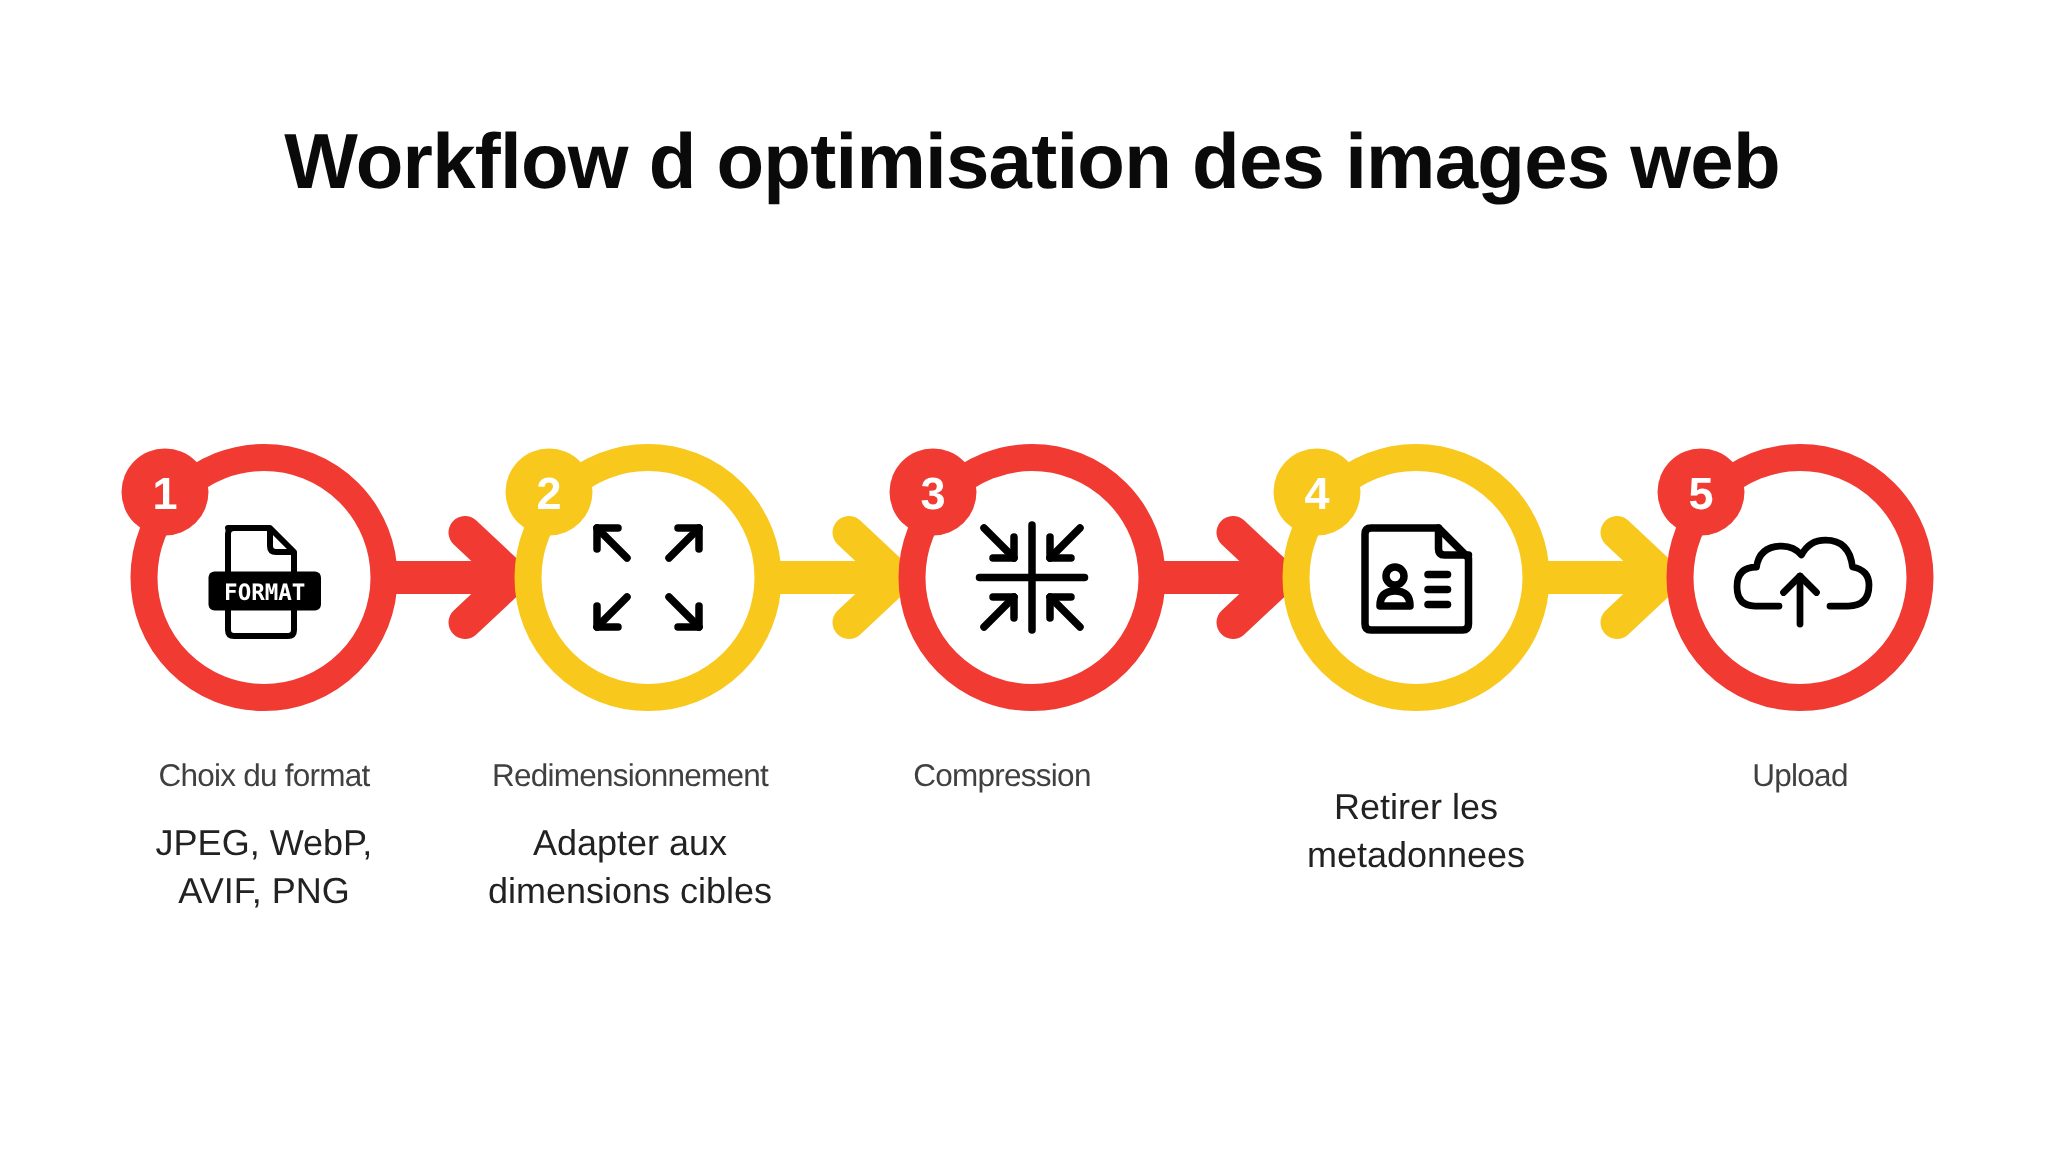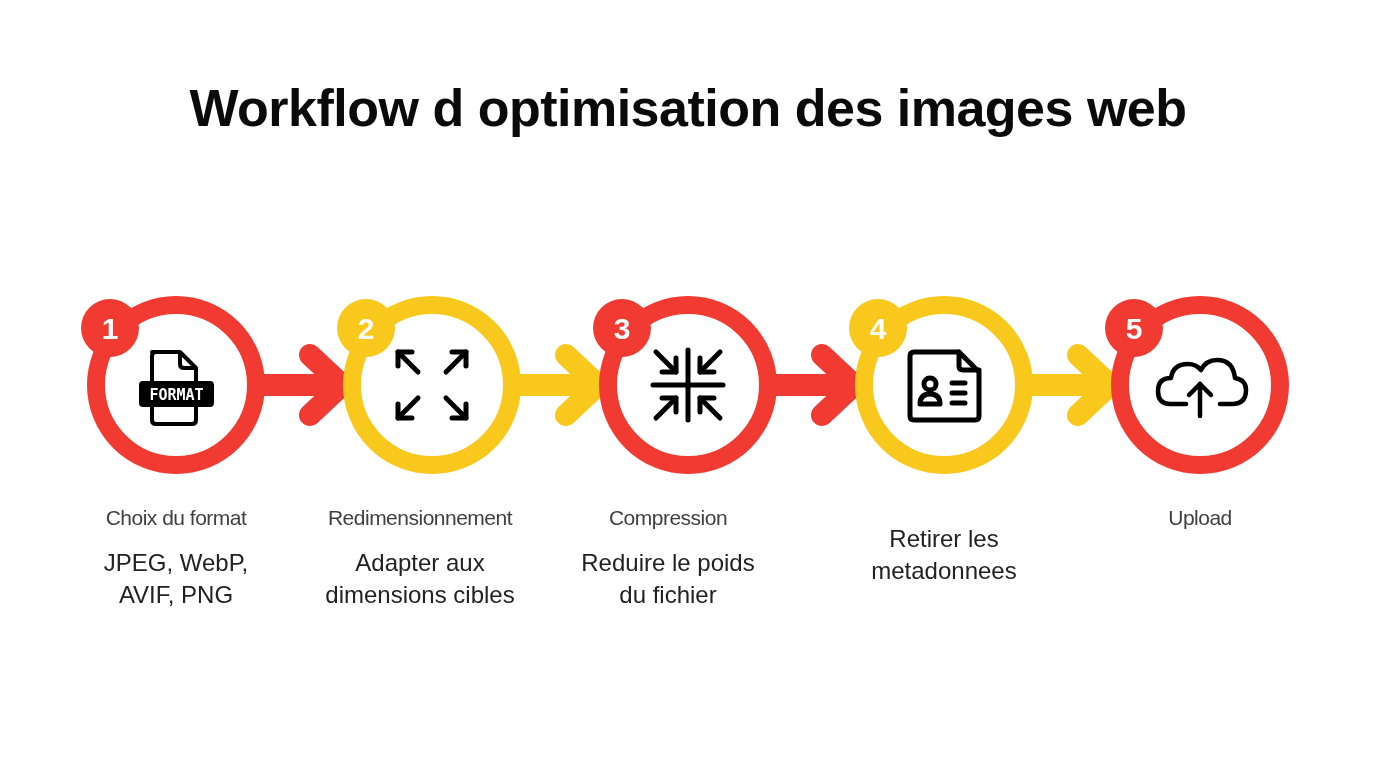--- a/index.html
+++ b/index.html
@@ -112,22 +112,20 @@
   <div class="step-desc">JPEG, WebP,
 AVIF, PNG</div>
 </div>
 <div class="step-text" style="left:292px;">
   <div class="step-title">Redimensionnement</div>
   <div class="step-desc">Adapter aux
 dimensions cibles</div>
 </div>
 <div class="step-text" style="left:540px;">
   <div class="step-title">Compression</div>
-  <div class="step-desc">Reduire le poids
-du fichier</div>
 </div>
 <div class="step-text" style="left:816px;">
   <div class="step-desc">Retirer les
 metadonnees</div>
 </div>
 <div class="step-text" style="left:1072px;">
   <div class="step-title">Upload</div>
 </div>
 
 </body></html>

